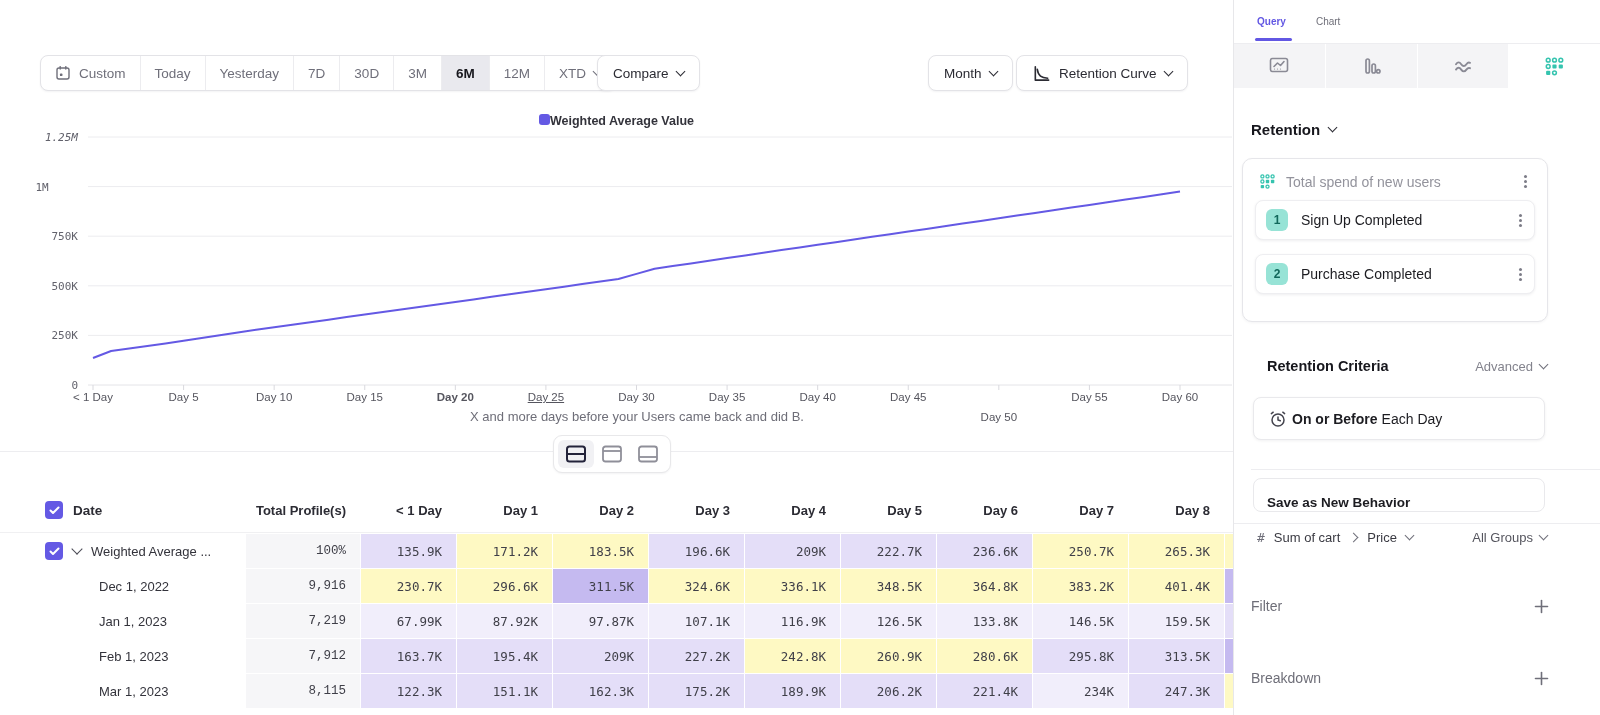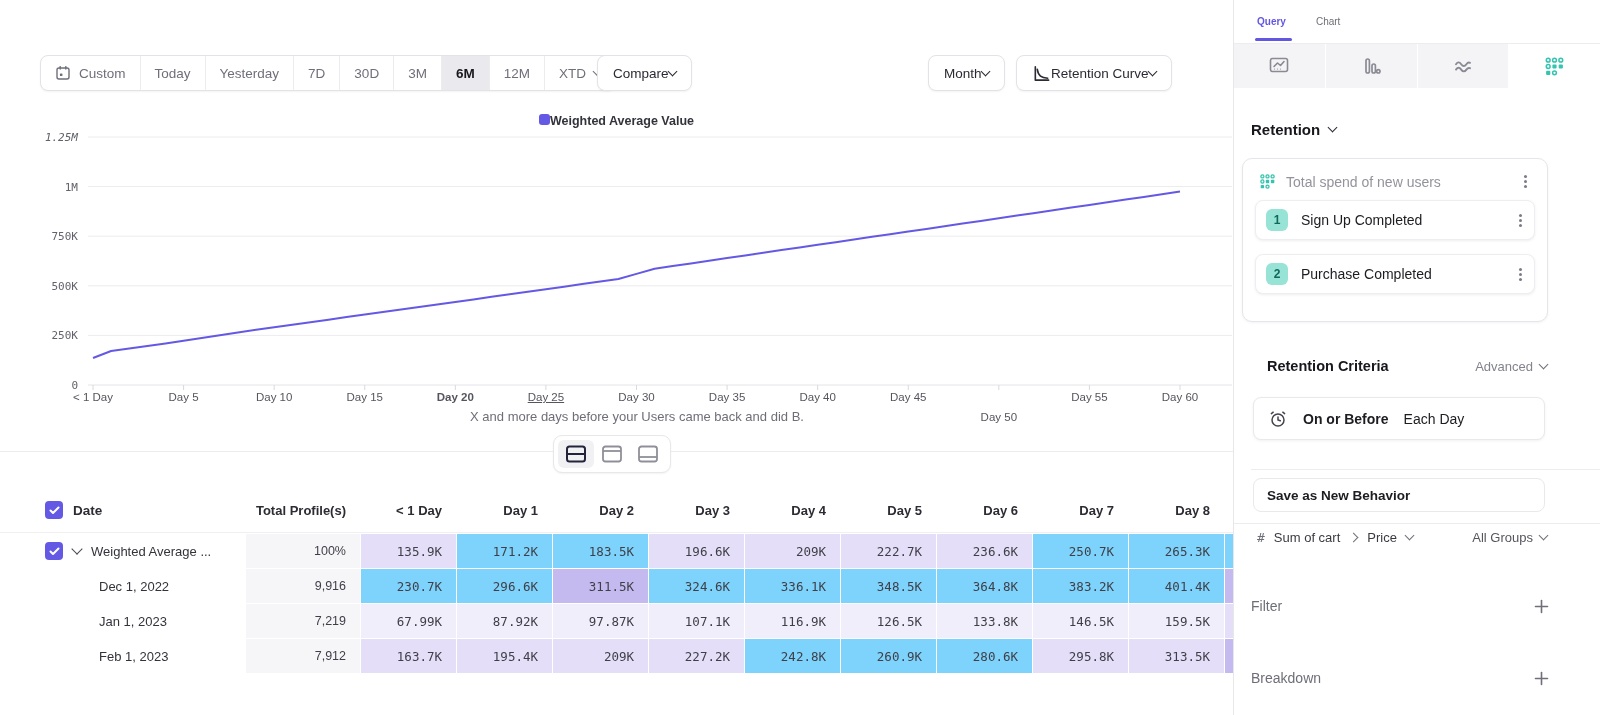--- a/index.html
+++ b/index.html
@@ -6,21 +6,21 @@
   html,body{width:1600px;height:715px}
   body{font-family:"Liberation Sans",sans-serif;background:#fff;position:relative;overflow:hidden;color:#1c1c21}
   .hairline-top{position:absolute;left:10px;top:4px;width:1580px;height:1px;background:#f1f1f4}
   .main{position:absolute;left:0;top:0;width:1233px;height:715px;overflow:hidden;background:#fff}
 
   
   .range-group{position:absolute;left:40px;top:55px;display:flex;height:36px;border:1px solid #e3e3e7;border-radius:8px;background:#fff;box-shadow:0 1px 2px rgba(20,20,40,.05);overflow:hidden;align-items:stretch}
   .range-btn{display:flex;align-items:center;gap:8px;padding:0 14px;font-size:13.5px;color:#6f6f7a;border-right:1px solid #ececef;cursor:pointer;white-space:nowrap}
   .range-btn:last-child{border-right:none}
   .range-btn.selected{background:#e9e9ee;color:#17171d;font-weight:700}
-  .btn{position:absolute;top:55px;display:inline-flex;align-items:center;height:36px;padding:0 15px;border:1px solid #e3e3e7;border-radius:8px;background:#fff;font-size:13.5px;color:#2b2b33;box-shadow:0 1px 2px rgba(20,20,40,.05);cursor:pointer;white-space:nowrap}
+  .btn{position:absolute;top:55px;display:inline-flex;align-items:center;gap:8px;height:36px;padding:0 15px;border:1px solid #e3e3e7;border-radius:8px;background:#fff;font-size:13.5px;color:#2b2b33;box-shadow:0 1px 2px rgba(20,20,40,.05);cursor:pointer;white-space:nowrap}
   .chev{width:7px;height:7px;border-right:1.6px solid #6f6f7a;border-bottom:1.6px solid #6f6f7a;transform:rotate(45deg);margin-top:-4px;flex:0 0 auto}
   .chev.dark{border-color:#2b2b33}
   .chev.right{transform:rotate(-45deg);margin:0 1px 0 1px}
 
   
   .legend{position:absolute;left:0;top:114px;width:1233px;display:flex;justify-content:center;align-items:flex-start;}
   .legend .swatch{width:11px;height:11px;border-radius:3px}
   .legend .lbl{font-size:12.5px;font-weight:700;color:#33333b}
   .y-axis{position:absolute;left:0;top:0}
   .y-lab{position:absolute;width:72px;text-align:right;font-family:"DejaVu Sans Mono",monospace;font-size:11px;color:#62626c}
@@ -32,26 +32,26 @@
   .toggle-group{position:absolute;left:553px;top:435px;display:flex;padding:4px;border:1px solid #e8e8ea;border-radius:9px;background:#fff;box-shadow:0 1px 2px rgba(20,20,40,.05)}
   .toggle-opt{width:36px;height:28px;display:flex;align-items:center;justify-content:center;border-radius:6px;color:#8f8f99;cursor:pointer}
   .toggle-opt.selected{background:#f1f1f4;color:#23233a}
 
   
   .t-wrap{position:absolute;left:0;top:488px;width:1260px}
   .t-row{display:flex;height:34px;margin-bottom:1px}
   .t-row.t-head{height:45px;margin-bottom:1px;border-bottom:1px solid #f0f0f2;align-items:center}
   .c-date{width:246px;display:flex;align-items:center;padding-left:45px;gap:10px;font-size:13px;color:#33333b;background:#fff}
   .c-date.indent{padding-left:99px}
-  .c-total{width:114px;margin-right:1px;display:flex;align-items:center;justify-content:flex-end;padding-right:14px;font-family:Liberation Sans, sans-serif;font-size:12.5px;color:#3f3f48;background:#f6f6f8}
+  .c-total{width:114px;margin-right:1px;display:flex;align-items:center;justify-content:flex-end;padding-right:14px;font-family:Liberation Mono, monospace;font-size:12.5px;color:#3f3f48;background:#f6f6f8}
   .c-day{width:95px;margin-right:1px;display:flex;align-items:center;justify-content:flex-end;padding-right:14px;font-family:"DejaVu Sans Mono",monospace;font-size:12.5px;color:#3f3f48}
   .c-part{width:24px}
   .t-head .c-total,.t-head .c-day{background:transparent;font-family:"Liberation Sans",sans-serif;font-size:13px;color:#2c2c34;font-weight:600}
   .t-head .c-date{font-size:13.5px;color:#2c2c34;font-weight:600}
-  .s0{background:#f1eefb}.s1{background:#e4def8}.s2{background:#7dd3fc}.s3{background:#c5baf0}
+  .s0{background:#f1eefb}.s1{background:#e4def8}.s2{background:#fef9c3}.s3{background:#c5baf0}
   .checkbox{width:18px;height:18px;border-radius:4px;background:#6459e4;display:flex;align-items:center;justify-content:center;flex:0 0 auto;cursor:pointer}
   .chev-sm{width:8px;height:8px;border-right:1.6px solid #4a4a55;border-bottom:1.6px solid #4a4a55;transform:rotate(45deg);margin-top:-4px;flex:0 0 auto}
 
   
   .sidebar{position:absolute;left:1233px;top:0;width:367px;height:715px;background:#fff;border-left:1px solid #e7e7ea}
   .sb-tabs{position:absolute;left:0;top:0;width:100%;height:44px;display:flex;gap:30px;padding-left:23px;align-items:center;border-bottom:1px solid #ededf0}
   .sb-tab{position:relative;height:100%;display:flex;align-items:center;font-size:10px;color:#6e6e78;cursor:pointer}
   .sb-tab.active{color:#6257e3;font-weight:700}
   .sb-tab.active::after{content:"";position:absolute;left:-2px;right:-6px;bottom:2px;height:3px;border-radius:3px;background:#6257e3}
   .report-tabs{position:absolute;left:0;top:44px;width:100%;height:44px;display:flex}
@@ -62,25 +62,25 @@
   .behavior-card{position:absolute;left:8px;top:158px;width:306px;height:164px;border:1px solid #e6e6ea;border-radius:10px;background:#fff;box-shadow:0 1px 3px rgba(20,20,40,.05)}
   .bc-head{display:flex;align-items:center;gap:10px;padding:14px 12px 10px 16px}
   .bc-title{flex:1;font-size:14px;color:#93939c}
   .kebab{width:3px;height:3px;border-radius:50%;background:#7c7c87;box-shadow:0 -5px 0 #7c7c87,0 5px 0 #7c7c87;margin:0 8px;cursor:pointer;flex:0 0 auto}
   .step-card{display:flex;align-items:center;gap:13px;margin:0 12px 14px 12px;height:40px;padding:0 4px 0 10px;border:1px solid #eeeef1;border-radius:8px;background:#fff;box-shadow:0 1px 3px rgba(20,20,40,.07);cursor:pointer}
   .step-num{width:22px;height:22px;border-radius:6px;background:#97e3d6;color:#11685b;font-size:12px;font-weight:700;display:flex;align-items:center;justify-content:center;flex:0 0 auto}
   .step-label{flex:1;font-size:14px;color:#1c1c21}
   .criteria-row{position:absolute;left:33px;top:358px;width:280px;display:flex;justify-content:space-between;align-items:center}
   .criteria-label{font-size:14.5px;font-weight:700;color:#17171d}
   .advanced{display:flex;align-items:center;gap:7px;font-size:13px;color:#83838d;cursor:pointer}
-  .criteria-card{position:absolute;left:19px;top:397px;width:292px;height:43px;border:1px solid #e9e9ec;border-radius:8px;background:#fff;box-shadow:0 1px 3px rgba(20,20,40,.06);display:flex;align-items:center;gap:15px;padding:0 14px;cursor:pointer}
+  .criteria-card{position:absolute;left:19px;top:397px;width:292px;height:43px;border:1px solid #e9e9ec;border-radius:8px;background:#fff;box-shadow:0 1px 3px rgba(20,20,40,.06);display:flex;align-items:center;gap:4px;padding:0 14px;cursor:pointer}
   .crit-cond{font-size:14px;font-weight:600;color:#1c1c21}
   .crit-win{font-size:14px;color:#1c1c21}
   .sb-div{position:absolute;left:0;width:367px;height:1px;background:#ededf0}
-  .save-card{position:absolute;left:19px;top:478px;width:292px;height:34px;border:1px solid #e9e9ec;border-radius:8px;background:#fff;display:flex;align-items:center;padding:0 13px;font-size:13.5px;font-weight:600;color:#1c1c21;cursor:pointer}
+  .save-card{position:absolute;left:19px;top:478px;width:292px;height:34px;border:1px solid #e9e9ec;border-radius:8px;background:#fff;display:flex;align-items:flex-start;padding:16px 13px;font-size:13.5px;font-weight:600;color:#1c1c21;cursor:pointer}
   .measure-row{position:absolute;left:23px;top:530px;width:290px;display:flex;align-items:center;justify-content:space-between}
   .measure-left{display:flex;align-items:center;gap:9px;font-size:13px;color:#3a3a42;cursor:pointer}
   .hash{font-family:"DejaVu Sans Mono",monospace;font-size:13px;color:#6f6f7a}
   .measure-groups{display:flex;align-items:center;gap:7px;font-size:13px;color:#55555e;cursor:pointer}
   .section-row{position:absolute;left:17px;width:298px;display:flex;align-items:center;justify-content:space-between}
   .section-label{font-size:14px;color:#6e6e78}
   .plus{color:#6f6f7a;cursor:pointer;display:flex}
   svg{display:block}
 </style>
 </head>
@@ -153,21 +153,21 @@
   <div class="legend">
     <span class="swatch" id="legend-swatch" style="background: rgb(100, 89, 228);"></span>
     <span class="lbl">Weighted Average Value</span>
   </div>
 
   <div class="y-axis" id="y-axis">
       <div class="y-lab" style="left: 6px; top: 379px;">0</div>
       <div class="y-lab" style="left: 6px; top: 329.4px;">250K</div>
       <div class="y-lab" style="left: 6px; top: 279.8px;">500K</div>
       <div class="y-lab" style="left: 6px; top: 230.2px;">750K</div>
-      <div class="y-lab" style="left: 6px; top: 180.6px;">1M</div>
+      <div class="y-lab" style="left: 6px; top: 180.6px; text-align: center;">1M</div>
       <div class="y-lab" style="left: 6px; top: 131px; font-style: italic;">1.25M</div>
     </div>
   <svg id="chart-svg" style="position:absolute;left:88px;top:130px" width="1145" height="268" viewBox="0 0 1145 268">
       <line x1="0" x2="1144" y1="255" y2="255" stroke="#e4e4e8" stroke-width="1"></line>
       <line x1="0" x2="1144" y1="205.4" y2="205.4" stroke="#ececef" stroke-width="1"></line>
       <line x1="0" x2="1144" y1="155.8" y2="155.8" stroke="#ececef" stroke-width="1"></line>
       <line x1="0" x2="1144" y1="106.20000000000002" y2="106.20000000000002" stroke="#ececef" stroke-width="1"></line>
       <line x1="0" x2="1144" y1="56.599999999999994" y2="56.599999999999994" stroke="#ececef" stroke-width="1"></line>
       <line x1="0" x2="1144" y1="7" y2="7" stroke="#ececef" stroke-width="1"></line>
       <line x1="5" x2="5" y1="255" y2="260" stroke="#d9d9de"></line>
@@ -312,20 +312,36 @@
         <div class="c-day s1">195.4K</div>
         <div class="c-day s1">209K</div>
         <div class="c-day s1">227.2K</div>
         <div class="c-day s2">242.8K</div>
         <div class="c-day s2">260.9K</div>
         <div class="c-day s2">280.6K</div>
         <div class="c-day s1">295.8K</div>
         <div class="c-day s1">313.5K</div>
         <div class="c-part s3"></div>
       </div>
+      <div class="t-row">
+        <div class="c-date indent">
+          <span>Mar 1, 2023</span>
+        </div>
+        <div class="c-total">8,115</div>
+        <div class="c-day s1">122.3K</div>
+        <div class="c-day s1">151.1K</div>
+        <div class="c-day s1">162.3K</div>
+        <div class="c-day s1">175.2K</div>
+        <div class="c-day s1">189.9K</div>
+        <div class="c-day s1">206.2K</div>
+        <div class="c-day s1">221.4K</div>
+        <div class="c-day s0">234K</div>
+        <div class="c-day s1">247.3K</div>
+        <div class="c-part s2"></div>
+      </div>
     </div>
 </div>
 
 <div class="sidebar">
   <div class="sb-tabs">
     <div class="sb-tab active">
         <span>Query</span>
       </div>
     <div class="sb-tab">
         <span>Chart</span>

